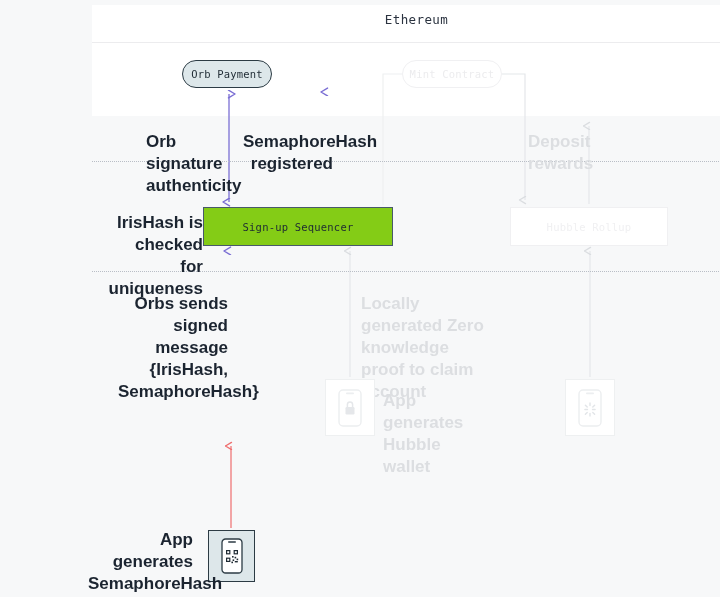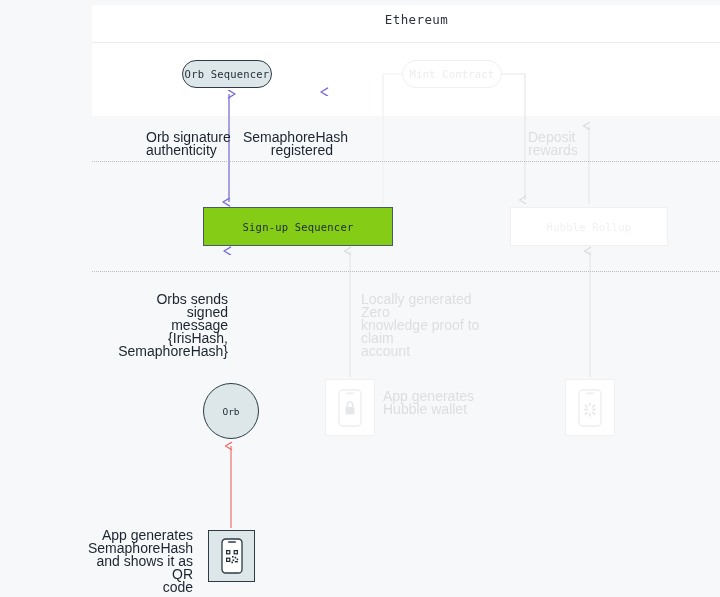--- a/index.html
+++ b/index.html
@@ -80,23 +80,24 @@
   #layer-l2-line{top:271px;}
   .layer-label{
     position:absolute;font-size:9.5px;color:#8b9199;
     font-family:"Liberation Sans",sans-serif;
   }
   #layer-l1-label{left:691px;top:147px;}
   #layer-l2-label{left:691px;top:257px;}
 
   
   .note{
-    position:absolute;font-size:14px;line-height:13px;
+    position:absolute;font-size:17px;line-height:22px;
     font-family:"Liberation Sans",sans-serif;
     white-space:pre-line;
+    font-weight:bold;
   }
   .note.dark{color:#1b2430;text-align:right;}
   .note.faded{color:#dcdee1;}
 
   #note-orb-sig{left:110px;top:131px;width:85px;text-align:left;}
   #note-semaphore-reg{left:207px;top:131px;width:90px;}
   #note-aggregated{left:355px;top:131px;width:135px;}
   #note-deposit{left:492px;top:131px;width:60px;}
   #note-state{left:562px;top:131px;width:60px;}
   #note-irishash{left:62px;top:212px;width:105px;}
@@ -172,21 +173,21 @@
     <line x1="194" y1="381" x2="194" y2="251" stroke="url(#gradPurpleRed2)" stroke-width="1.3" marker-end="url(#arrPurple)"></line>
 
     <line x1="314" y1="377" x2="314" y2="251" stroke="#e4e7ea" stroke-width="1.2" marker-end="url(#arrGray)"></line>
 
     <line x1="554" y1="377" x2="554" y2="251" stroke="#e4e7ea" stroke-width="1.2" marker-end="url(#arrGray)"></line>
 
     <line x1="195" y1="528" x2="195" y2="446" stroke="#ef6e6e" stroke-width="1.2" marker-end="url(#arrRed)"></line>
   </svg>
 
   <div class="pill solid" id="pill-orb-registry">
-    <span>Orb Sequencer</span>
+    <span>Orb Payment</span>
   </div>
   <div class="pill ghost" id="pill-mint-contract">
     <span>Mint Contract</span>
   </div>
 
   <div class="layer-line" id="layer-l1-line"></div>
   <div class="layer-label" id="layer-l1-label">L1</div>
   <div class="layer-line" id="layer-l2-line"></div>
   <div class="layer-label" id="layer-l2-label">L2</div>
 
@@ -196,32 +197,31 @@
 registered</div>
   <div class="note faded" id="note-deposit">Deposit
 rewards</div>
 
   <div class="box" id="box-sequencer">
     <span>Sign-up Sequencer</span>
   </div>
   <div class="box" id="box-hubble">
     <span>Hubble Rollup</span>
   </div>
+  <div class="note dark" id="note-irishash">IrisHash is checked
+for uniqueness</div>
 
   <div class="note dark" id="note-orbs-send">Orbs sends signed
 message
 {IrisHash,
 SemaphoreHash}</div>
   <div class="note faded" id="note-zk">Locally generated Zero
 knowledge proof to claim
 account</div>
 
-  <div id="orb-node">
-    <span>Orb</span>
-  </div>
 
   <div class="phone-card faded" id="phone-wallet">
     <svg width="24" height="38" viewBox="0 0 24 38">
       <rect x="1" y="1" width="22" height="36" rx="4" fill="none" stroke="#eceef0" stroke-width="1.4"></rect>
       <rect x="8" y="3.6" width="8" height="1.6" rx="0.8" fill="#eceef0"></rect>
       <rect x="7.5" y="18" width="9" height="7.5" rx="1.2" fill="#e5e7ea"></rect>
       <path d="M9.4,18 v-2.4 a2.6,2.6 0 0 1 5.2,0 V18" fill="none" stroke="#e5e7ea" stroke-width="1.5"></path>
     </svg>
   </div>
   <div class="note faded" id="note-app-hubble">App generates

